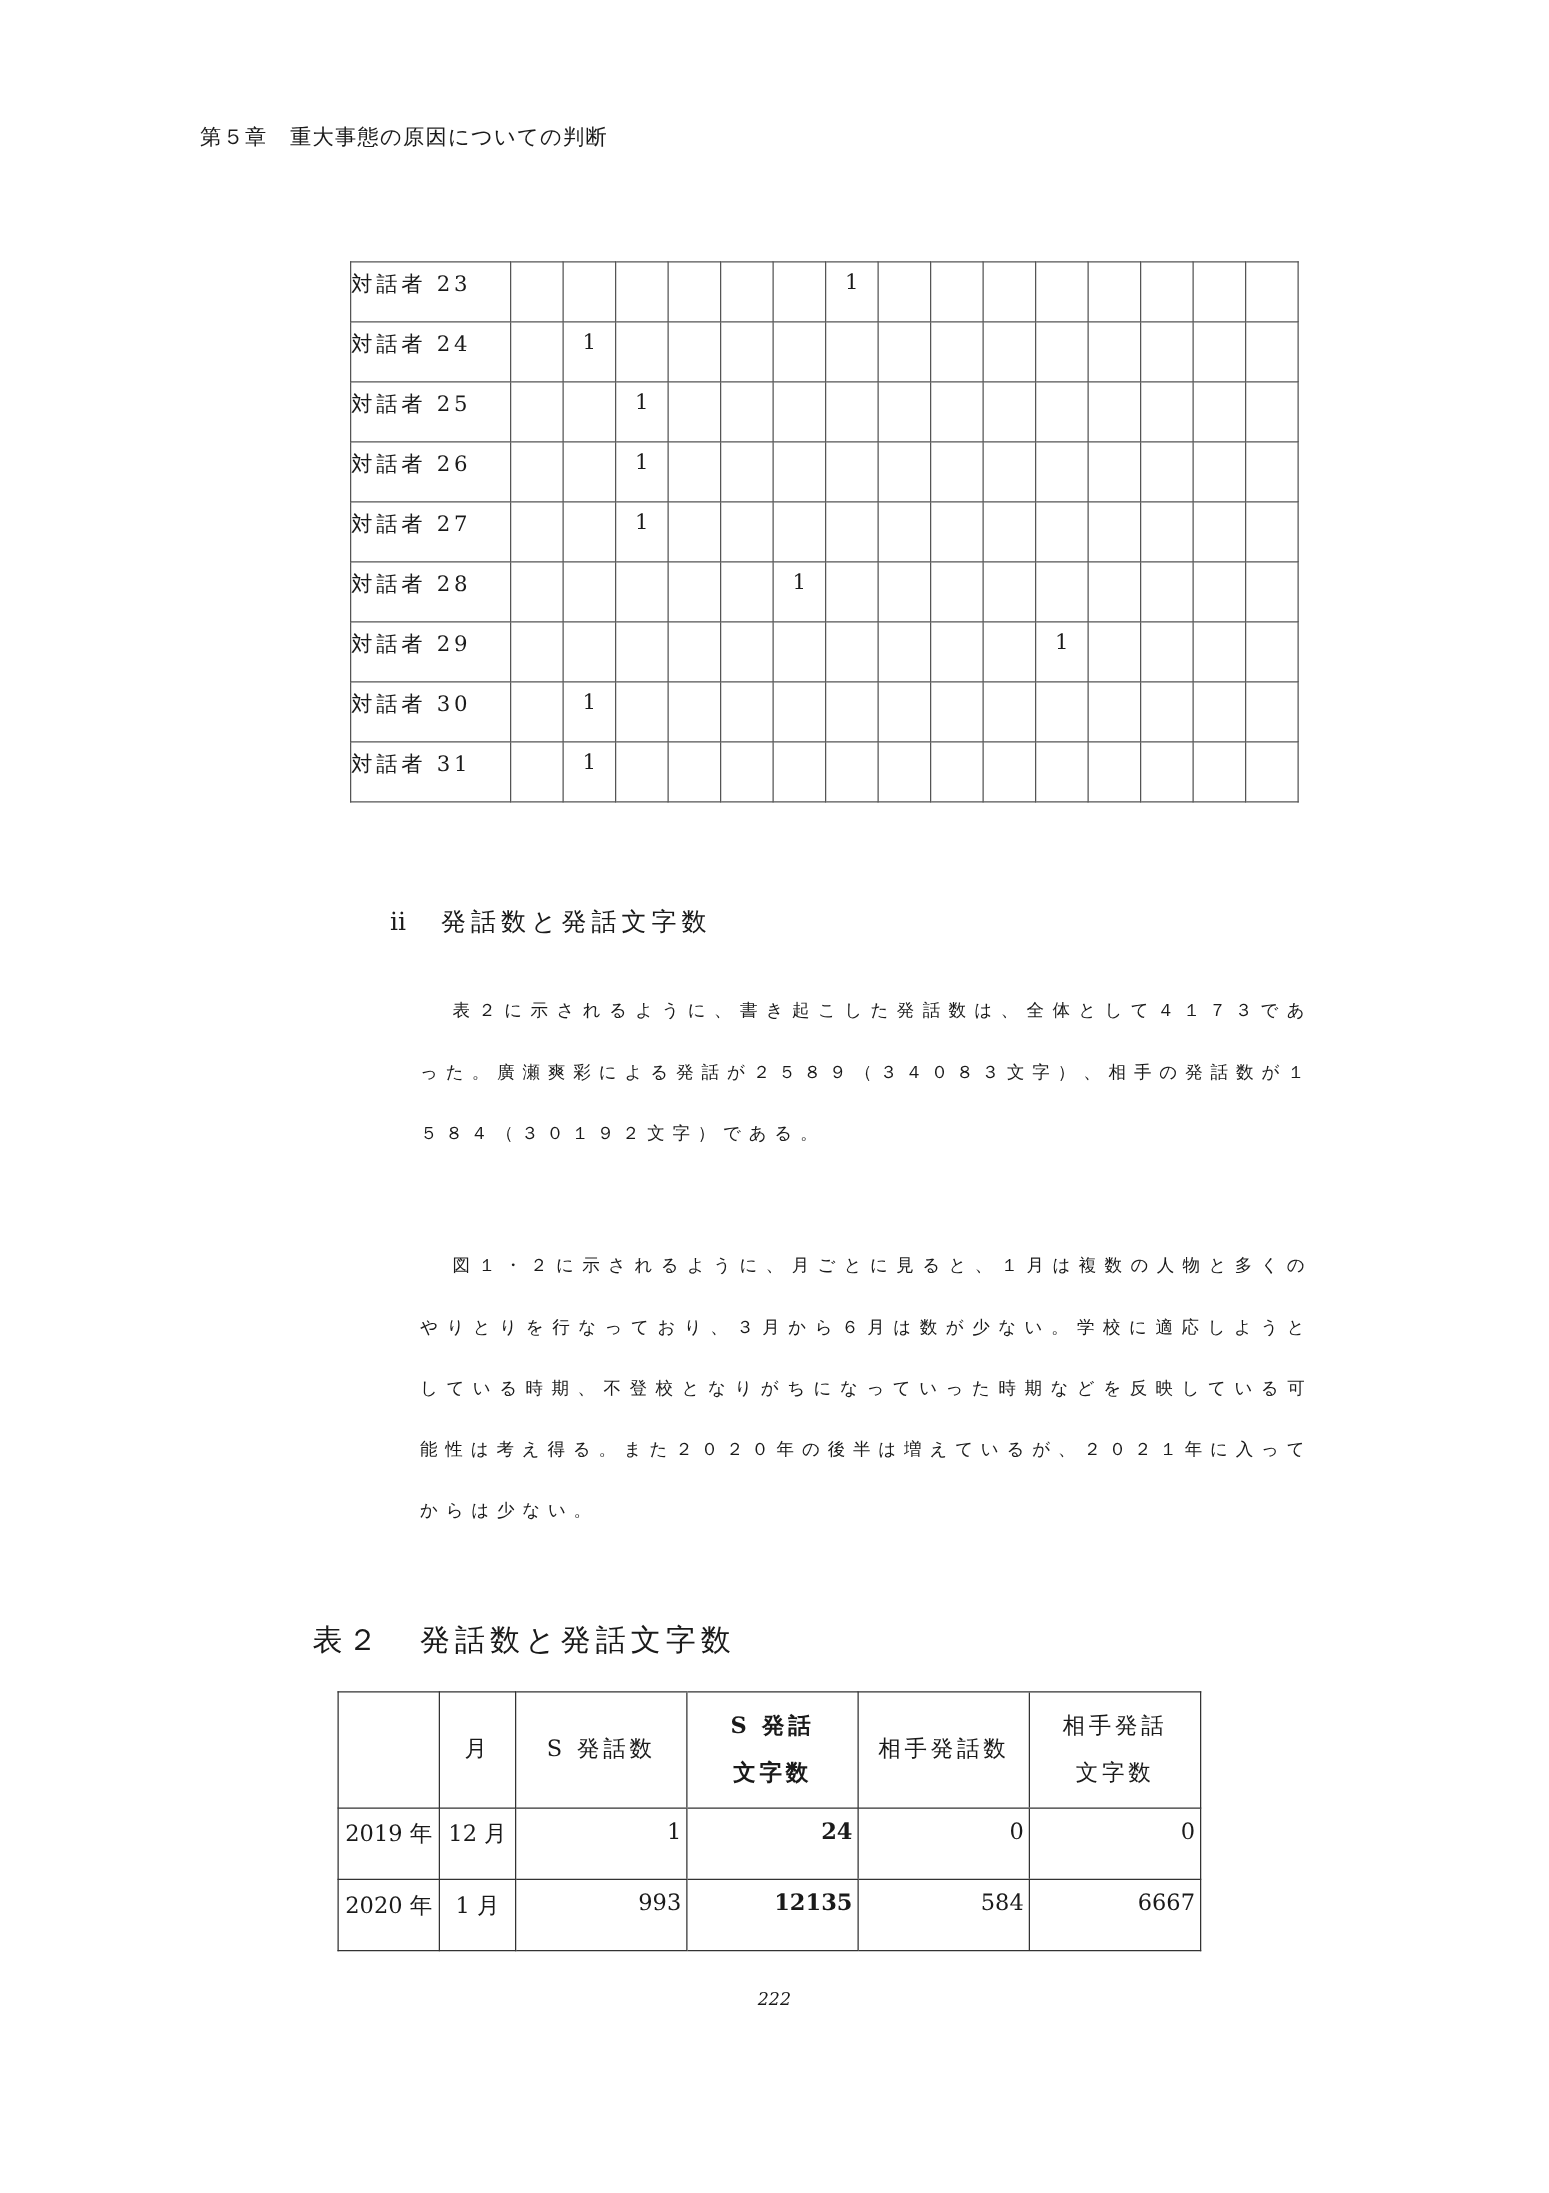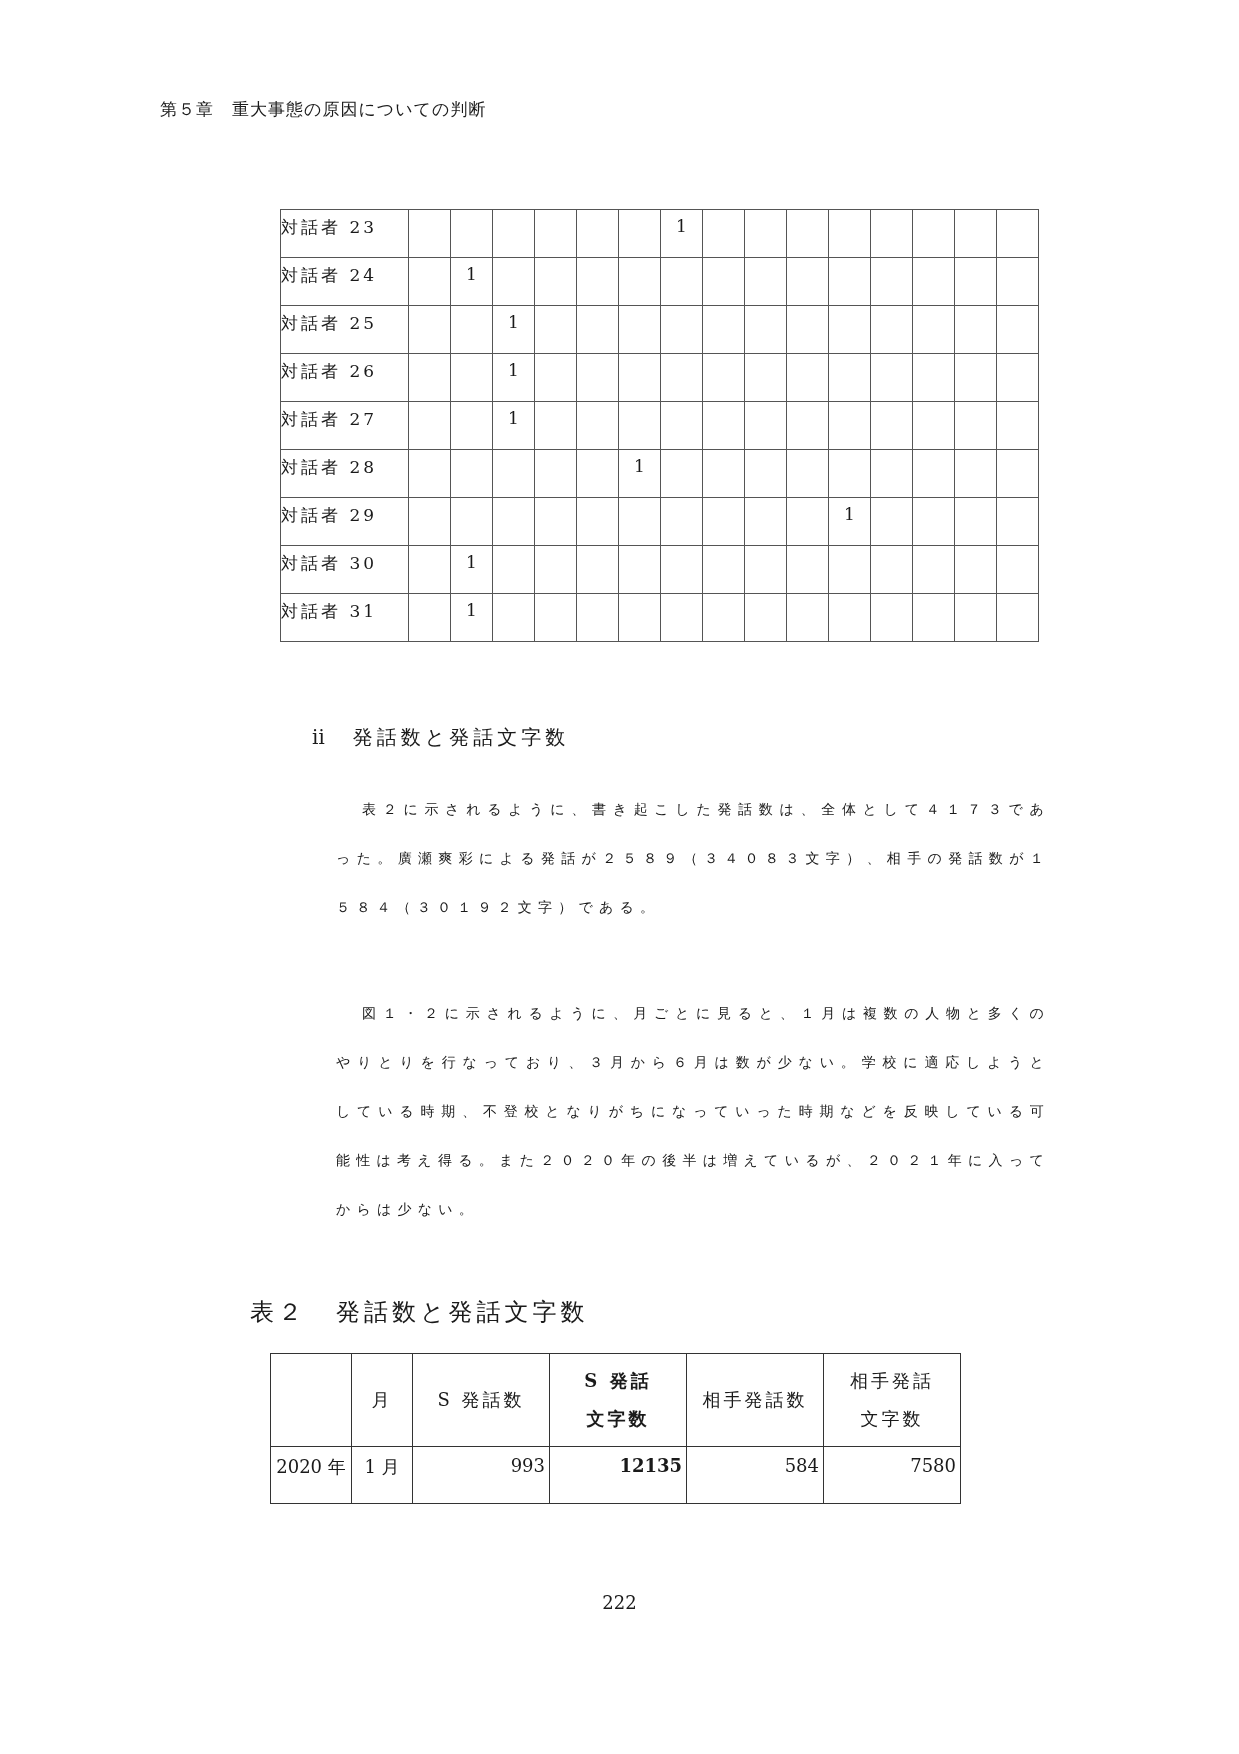--- a/index.html
+++ b/index.html
@@ -55,21 +55,22 @@
   .stats .c1 { width: 52px; text-align: center; }
   .stats .c2 { width: 128px; text-align: right; }
   .stats .c3 { width: 128px; text-align: right; font-weight: bold; }
   .stats .c4 { width: 128px; text-align: right; }
   .stats .c5 { width: 128px; text-align: right; }
   .stats th.c2, .stats th.c3, .stats th.c4, .stats th.c5 { text-align: center; }
   .stats .dotted { border-right-style: dotted; }
 
   .page-number {
     position: absolute; left: 0; width: 1239px; top: 1592px; text-align: center;
-    font-size: 18px;
+    font-size: 14px;
+    font-style: italic;
   }
 </style>
 </head>
 <body>
 
 <div class="chapter-header">第５章　重大事態の原因についての判断</div>
 
 <table class="matrix">
   <tbody id="matrix-body">
       <tr>
@@ -260,23 +261,31 @@
       </th>
       <th class="c4 dotted">相手発話数</th>
       <th class="c5">
         <div>相手発話</div>
         <div>文字数</div>
       </th>
     </tr>
   </thead>
   <tbody>
     <tr>
+      <td class="c0">2019 年</td>
+      <td class="c1">12 月</td>
+      <td class="c2 dotted">1</td>
+      <td class="c3 dotted">24</td>
+      <td class="c4 dotted">0</td>
+      <td class="c5">0</td>
+    </tr>
+    <tr>
       <td class="c0">2020 年</td>
       <td class="c1">1 月</td>
       <td class="c2 dotted">993</td>
       <td class="c3 dotted">12135</td>
       <td class="c4 dotted">584</td>
-      <td class="c5">7580</td>
+      <td class="c5">6667</td>
     </tr>
   </tbody>
 </table>
 
 <div class="page-number">222</div>
 
 </body></html>

